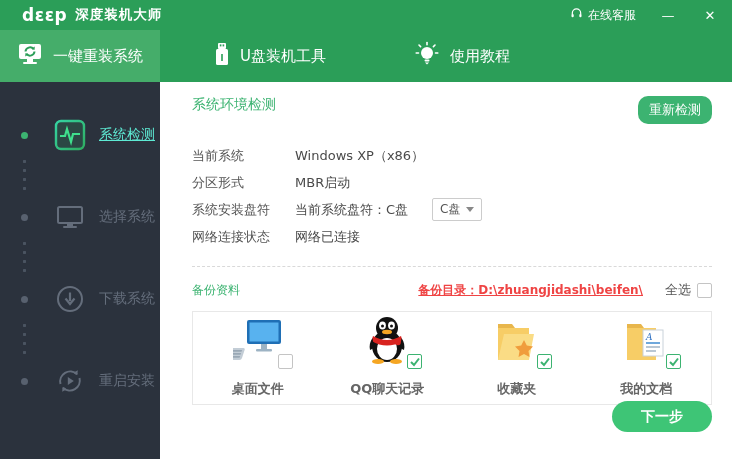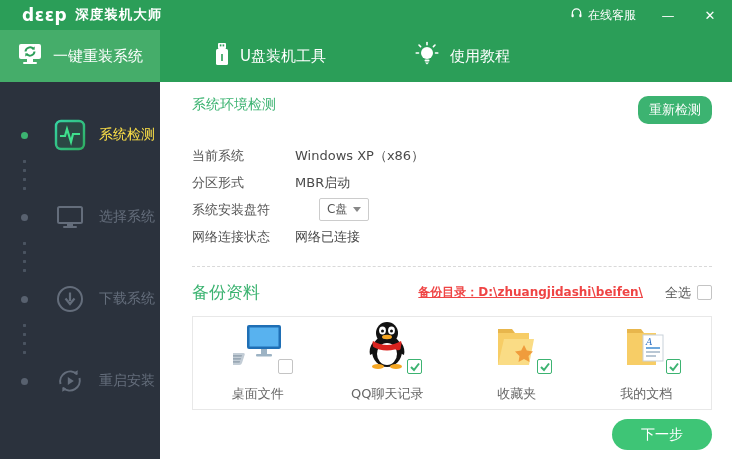--- a/index.html
+++ b/index.html
@@ -25,21 +25,21 @@
   .tab.t3 { padding:0 30px; margin-left:28px; }
 
   
   .body-wrap { display:flex; height:377px; }
   .sidebar { width:160px; background:#2b323d; padding-top:34px; flex-shrink:0; }
   .step { display:flex; align-items:center; padding-left:21px; height:38px; }
   .bullet { width:7px; height:7px; border-radius:50%; background:#58616f; flex-shrink:0; }
   .step.active .bullet { background:#3cb371; }
   .step-icon { margin-left:25px; width:34px; display:flex; justify-content:center; }
   .step-label { margin-left:12px; font-size:14px; color:#646d7b; }
-  .step.active .step-label { color:#fde047; }
+  .step.active .step-label { color:#5eead4;text-decoration:underline; }
   .connector { margin-left:23px; width:3px; height:38px; margin-top:3px; margin-bottom:3px;
     background-image:radial-gradient(circle,#4a5461 1.4px,transparent 1.5px);
     background-size:3px 9px; background-repeat:repeat-y; }
 
   
   .content { position:relative; flex:1; background:#fff; padding:14px 20px 0 32px; }
   .section-title { color:#3cb371; font-size:14px; margin-bottom:28px; }
   .detect-head { display:flex; justify-content:space-between; align-items:flex-start; }
   .redetect-btn { background:#3cb371; color:#fff; font-size:13px; border:none;
     padding:5px 11px; border-radius:10px; cursor:pointer; }
@@ -47,37 +47,37 @@
   .detect-label { width:103px; flex-shrink:0; }
   .detect-value { color:#4a4a4a; }
   .drive-select { margin-left:24px; border:1px solid #ccc; border-radius:2px; background:#fff;
     font-size:12px; color:#555; padding:2px 7px; display:flex; align-items:center; gap:6px; cursor:pointer;text-align:center; }
   .caret-down { width:0; height:0; border-left:4px solid transparent; border-right:4px solid transparent;
     border-top:5px solid #888; }
 
   .divider { border-top:1px dashed #d9d9d9; margin:16px 0 14px 0; }
 
   .backup-head { display:flex; align-items:center; }
-  .backup-title { color:#3cb371; font-size:17px; flex:1; }
+  .backup-title { color:#3cb371; font-size:12px; flex:1; }
   .backup-dir { font-size:12px; color:#ef4444; text-decoration:underline; cursor:pointer;font-weight:bold; }
   .select-all { display:flex; align-items:center; gap:6px; margin-left:22px; font-size:13px; color:#555; }
   .checkbox { width:15px; height:15px; background:#fff; border:1px solid #c4c4c4; border-radius:2px;
     cursor:pointer; position:relative; }
   .checkbox svg { display:none; }
   .checkbox.checked { border:1px solid #3cb371; }
   .checkbox.checked svg { display:block; position:absolute; left:1px; top:1px; }
 
   .backup-box { margin-top:12px; border:1px solid #e8e8e8; height:94px; display:flex; align-items:center; }
   .backup-item { flex:1; display:flex; flex-direction:column; align-items:center; cursor:pointer; }
   .item-icon-wrap { position:relative; width:52px; height:50px; display:flex; align-items:flex-end; justify-content:center; }
   .item-check { position:absolute; right:-9px; bottom:-1px; background:#fff; }
-  .item-label { margin-top:12px; font-size:13px; color:#666; }
-
-  .next-btn { position:absolute; right:20px; bottom:9px; width:100px; height:31px;
-    background:#3ec576; color:#fff; font-size:14px; border:none; border-radius:16px; cursor:pointer; }
+  .item-label { margin-top:12px; font-size:13px; color:#666;font-weight:bold; }
+
+  .next-btn { position:absolute; right:20px; bottom:27px; width:100px; height:31px;
+    background:#3ec576; color:#fff; font-size:14px; border:none; border-radius:16px; cursor:pointer;font-weight:bold; }
 </style>
 </head>
 <body>
 
 <div class="window">
 
   <div class="titlebar">
     <div class="logo-area">
       <span class="logo">dεεp</span>
       <span class="app-name">深度装机大师</span>
@@ -213,20 +213,21 @@
       <div class="detect-row">
         <span class="detect-label">当前系统</span>
         <span class="detect-value">Windows XP（x86）</span>
       </div>
       <div class="detect-row">
         <span class="detect-label">分区形式</span>
         <span class="detect-value">MBR启动</span>
       </div>
       <div class="detect-row">
         <span class="detect-label">系统安装盘符</span>
+        <span class="detect-value">当前系统盘符：C盘</span>
         <span class="drive-select">
           <span>C盘</span>
           <span class="caret-down"></span>
         </span>
       </div>
       <div class="detect-row">
         <span class="detect-label">网络连接状态</span>
         <span class="detect-value">网络已连接</span>
       </div>
 

